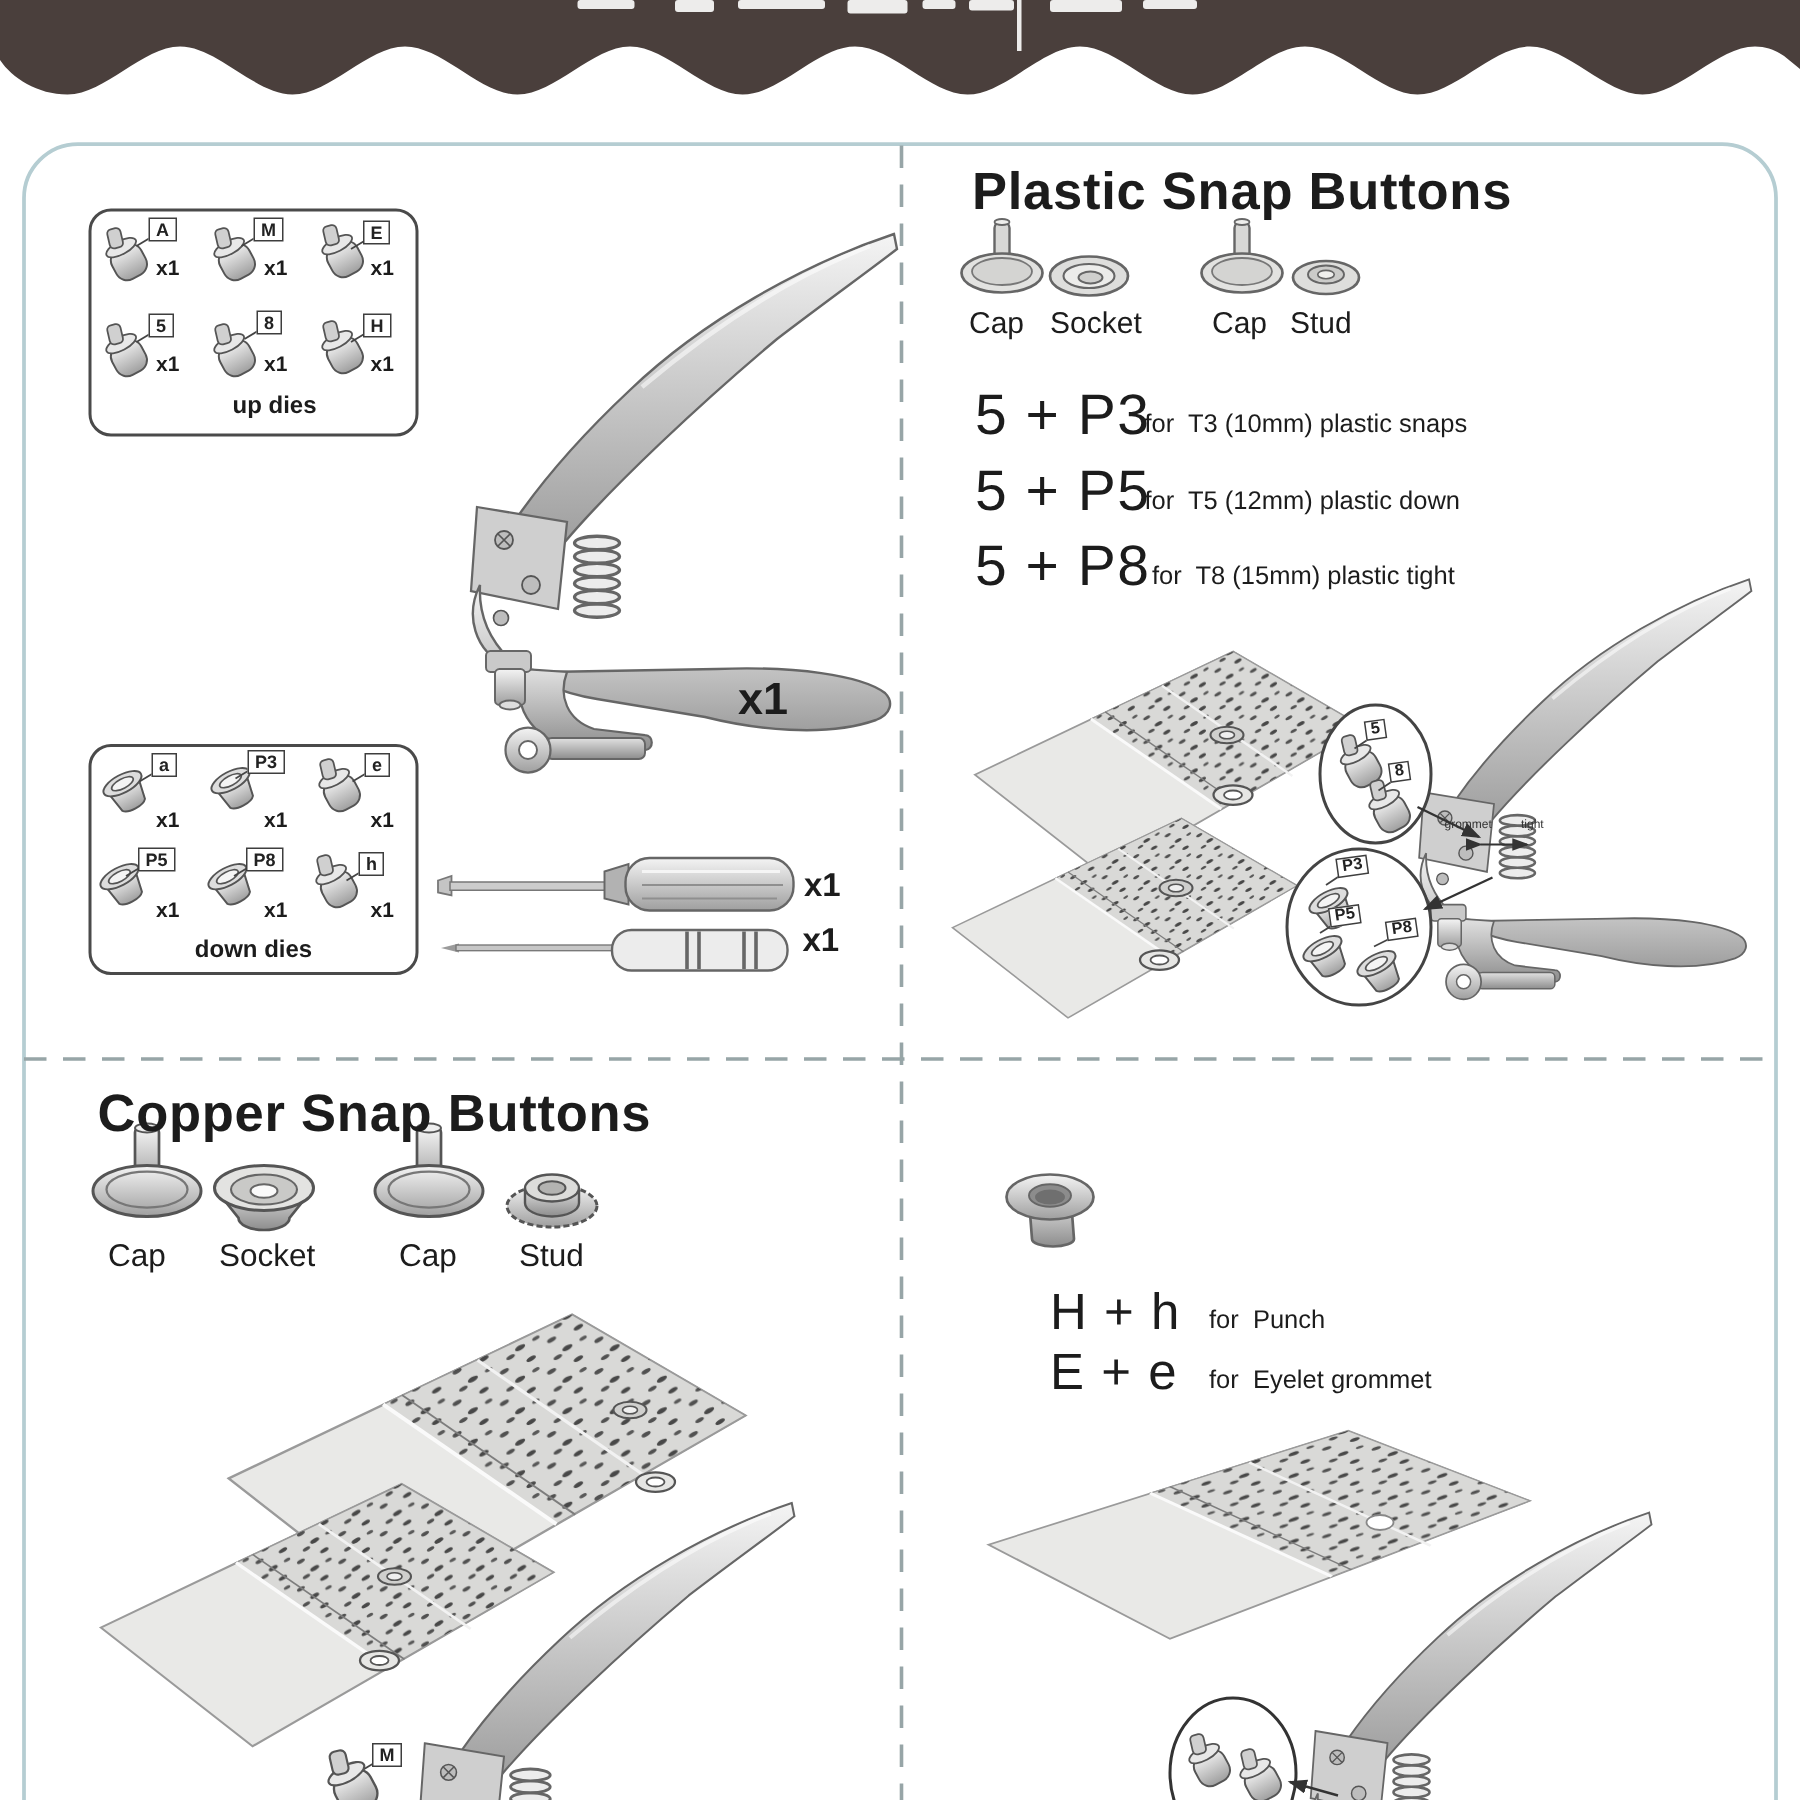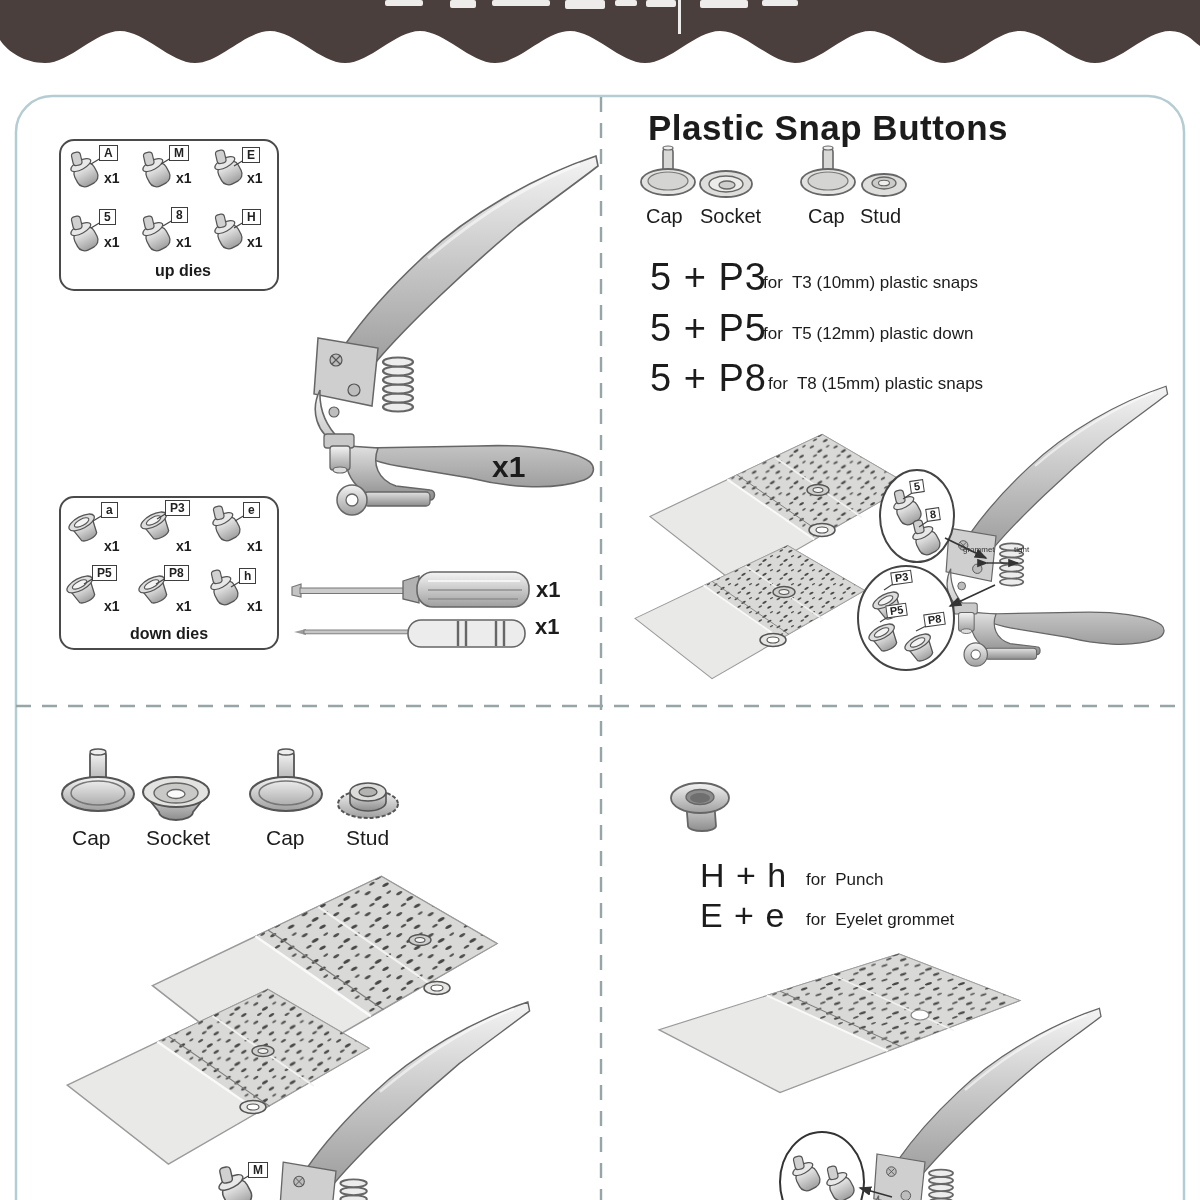--- a/index.html
+++ b/index.html
@@ -322,30 +322,31 @@
 <div class="ov part" style="left:646px;top:206px">Cap</div>
 <div class="ov part" style="left:700px;top:206px">Socket</div>
 <div class="ov part" style="left:808px;top:206px">Cap</div>
 <div class="ov part" style="left:860px;top:206px">Stud</div>
 
 <div class="ov formula" style="left:650px;top:258px">5 + P3</div>
 <div class="ov desc" style="left:763px;top:274px">for  T3 (10mm) plastic snaps</div>
 <div class="ov formula" style="left:650px;top:309px">5 + P5</div>
 <div class="ov desc" style="left:763px;top:325px">for  T5 (12mm) plastic down</div>
 <div class="ov formula" style="left:650px;top:359px">5 + P8</div>
-<div class="ov desc" style="left:768px;top:375px">for  T8 (15mm) plastic snaps</div>
+<div class="ov desc" style="left:768px;top:375px">for  T8 (15mm) plastic tight</div>
 
 <div class="ov tag-sm" style="left:910px;top:480px">5</div>
 <div class="ov tag-sm" style="left:926px;top:508px">8</div>
 <div class="ov tag-sm" style="left:891px;top:571px">P3</div>
 <div class="ov tag-sm" style="left:886px;top:604px">P5</div>
 <div class="ov tag-sm" style="left:924px;top:613px">P8</div>
 <div class="ov micro" style="left:963px;top:546px">grommet</div>
 <div class="ov micro" style="left:1014px;top:546px">tight</div>
 
+<div class="ov t-title" style="left:65px;top:725px">Copper Snap Buttons</div>
 <div class="ov part-lg" style="left:72px;top:827px">Cap</div>
 <div class="ov part-lg" style="left:146px;top:827px">Socket</div>
 <div class="ov part-lg" style="left:266px;top:827px">Cap</div>
 <div class="ov part-lg" style="left:346px;top:827px">Stud</div>
 <div class="ov tag" style="left:248px;top:1162px">M</div>
 
 <div class="ov formula-md" style="left:700px;top:858px">H + h</div>
 <div class="ov desc" style="left:806px;top:871px">for  Punch</div>
 <div class="ov formula-md" style="left:700px;top:898px">E + e</div>
 <div class="ov desc" style="left:806px;top:911px">for  Eyelet grommet</div>

